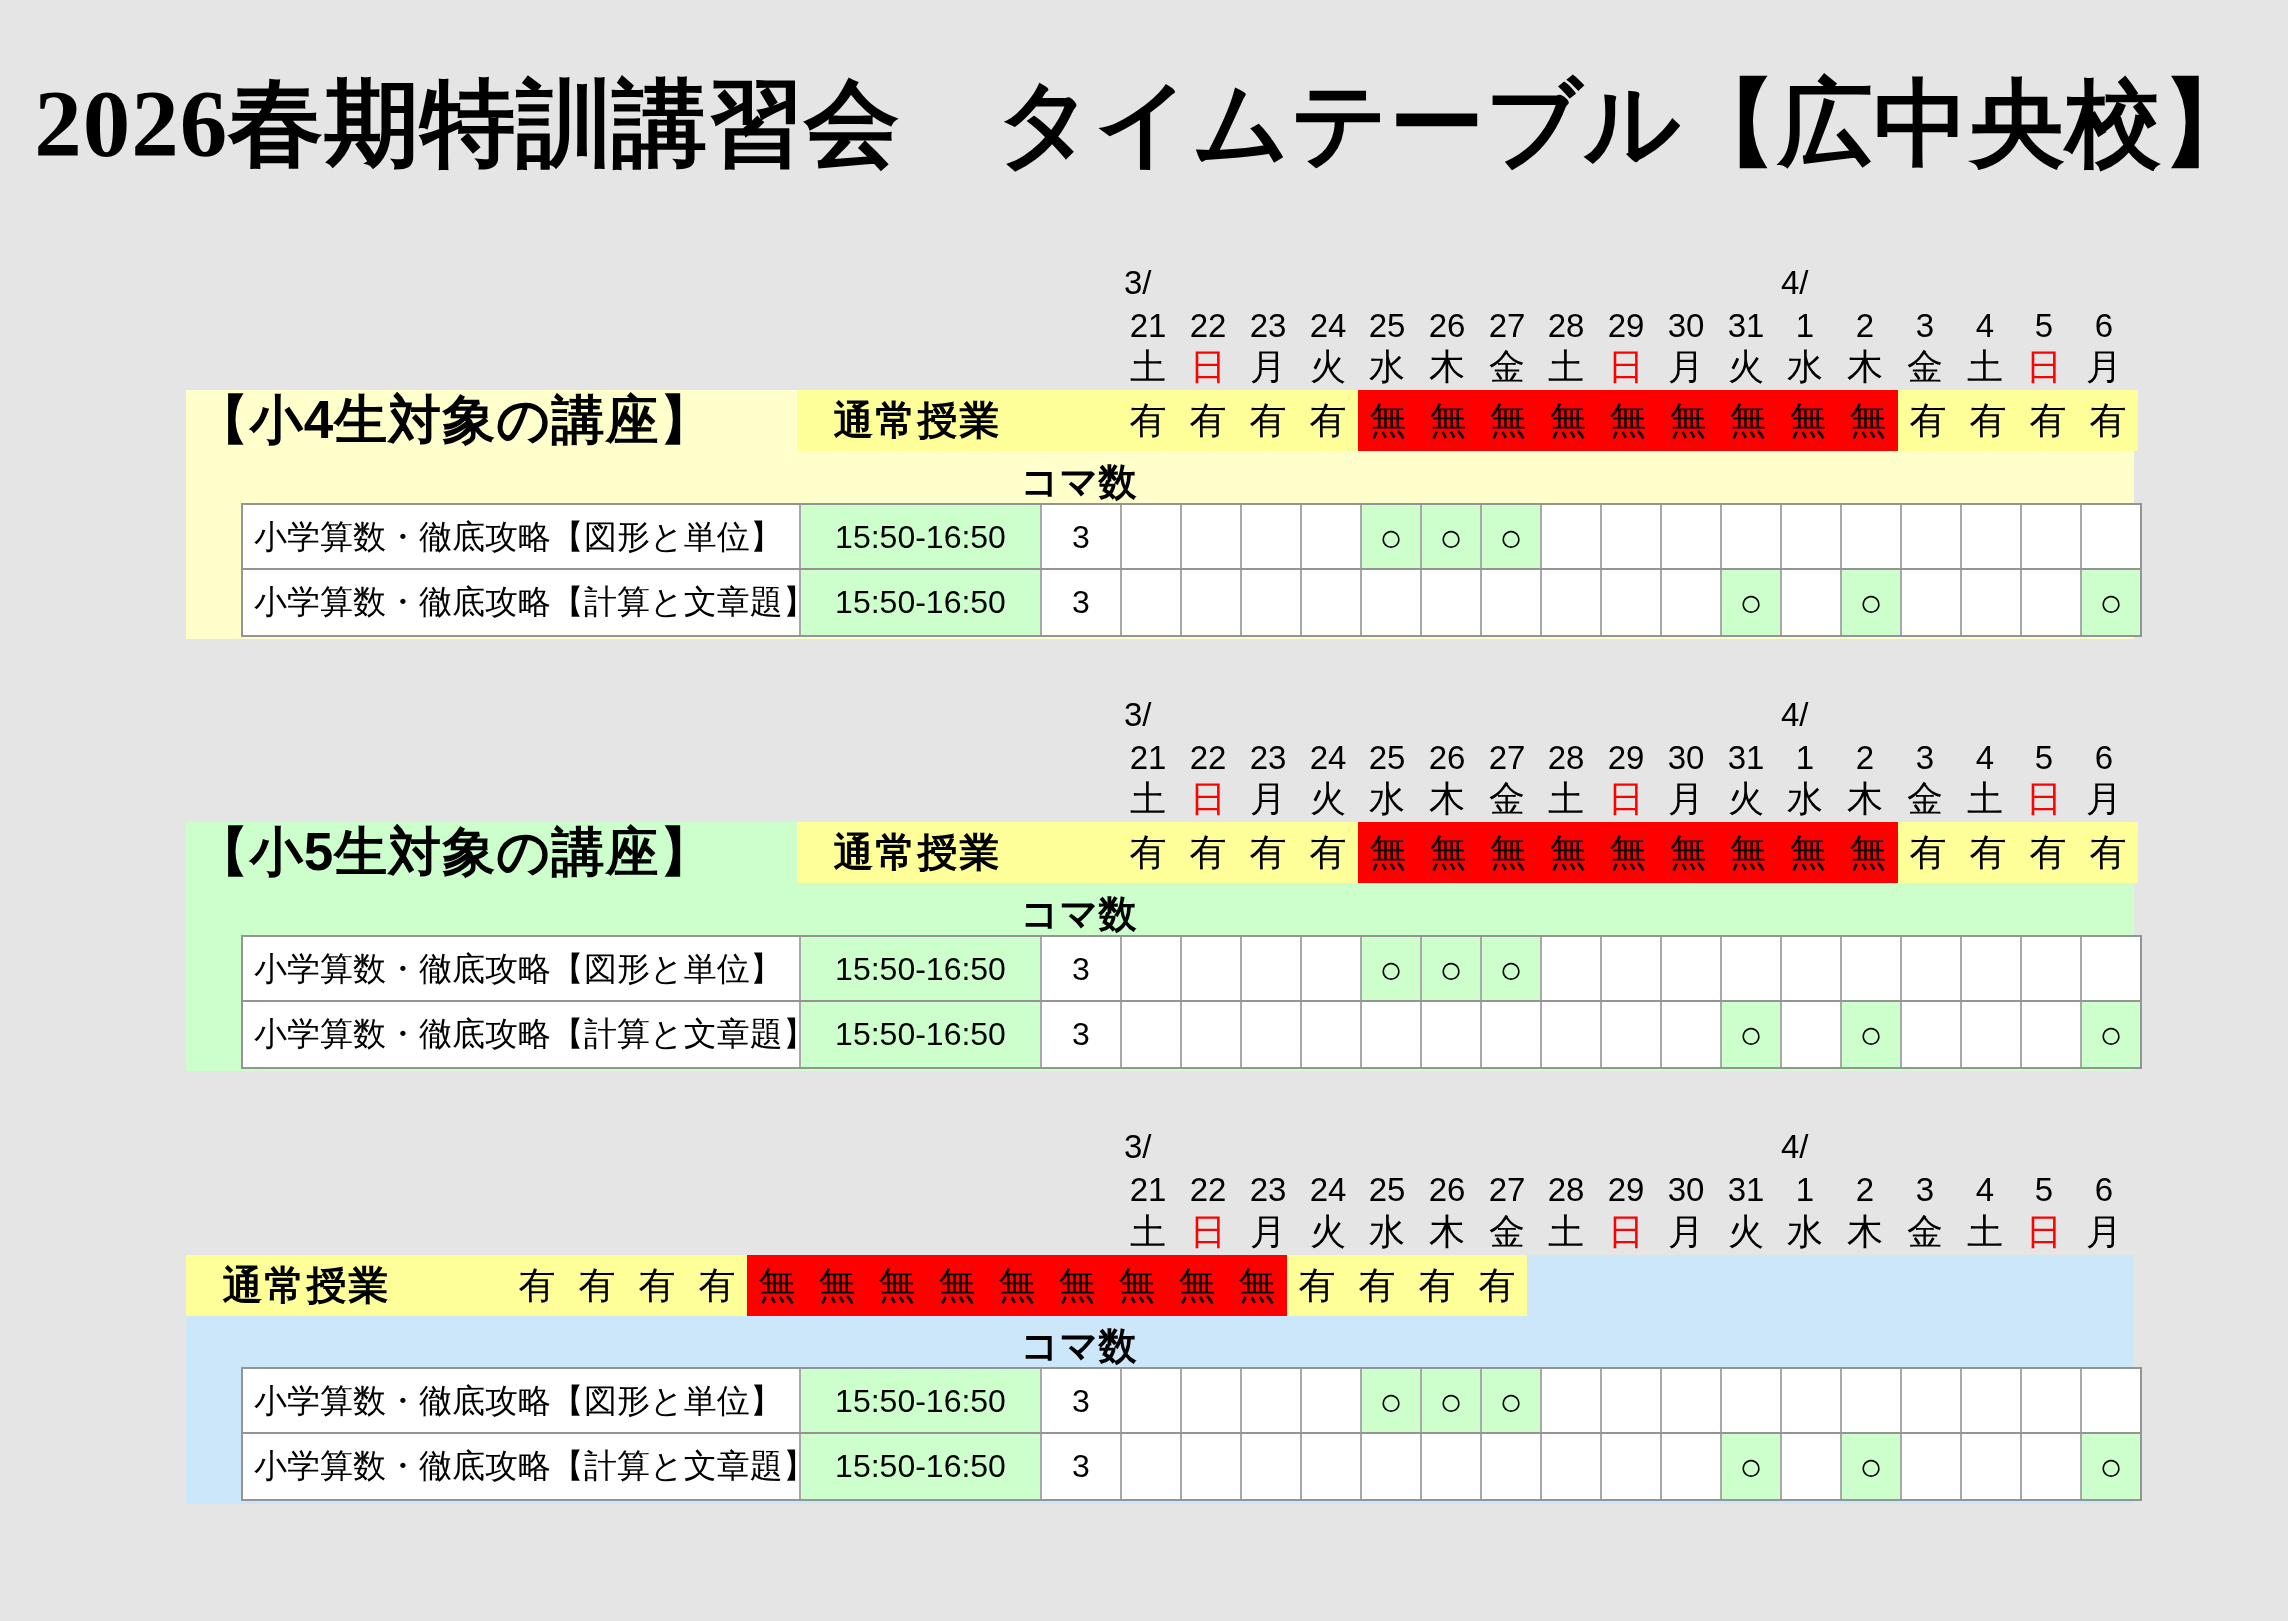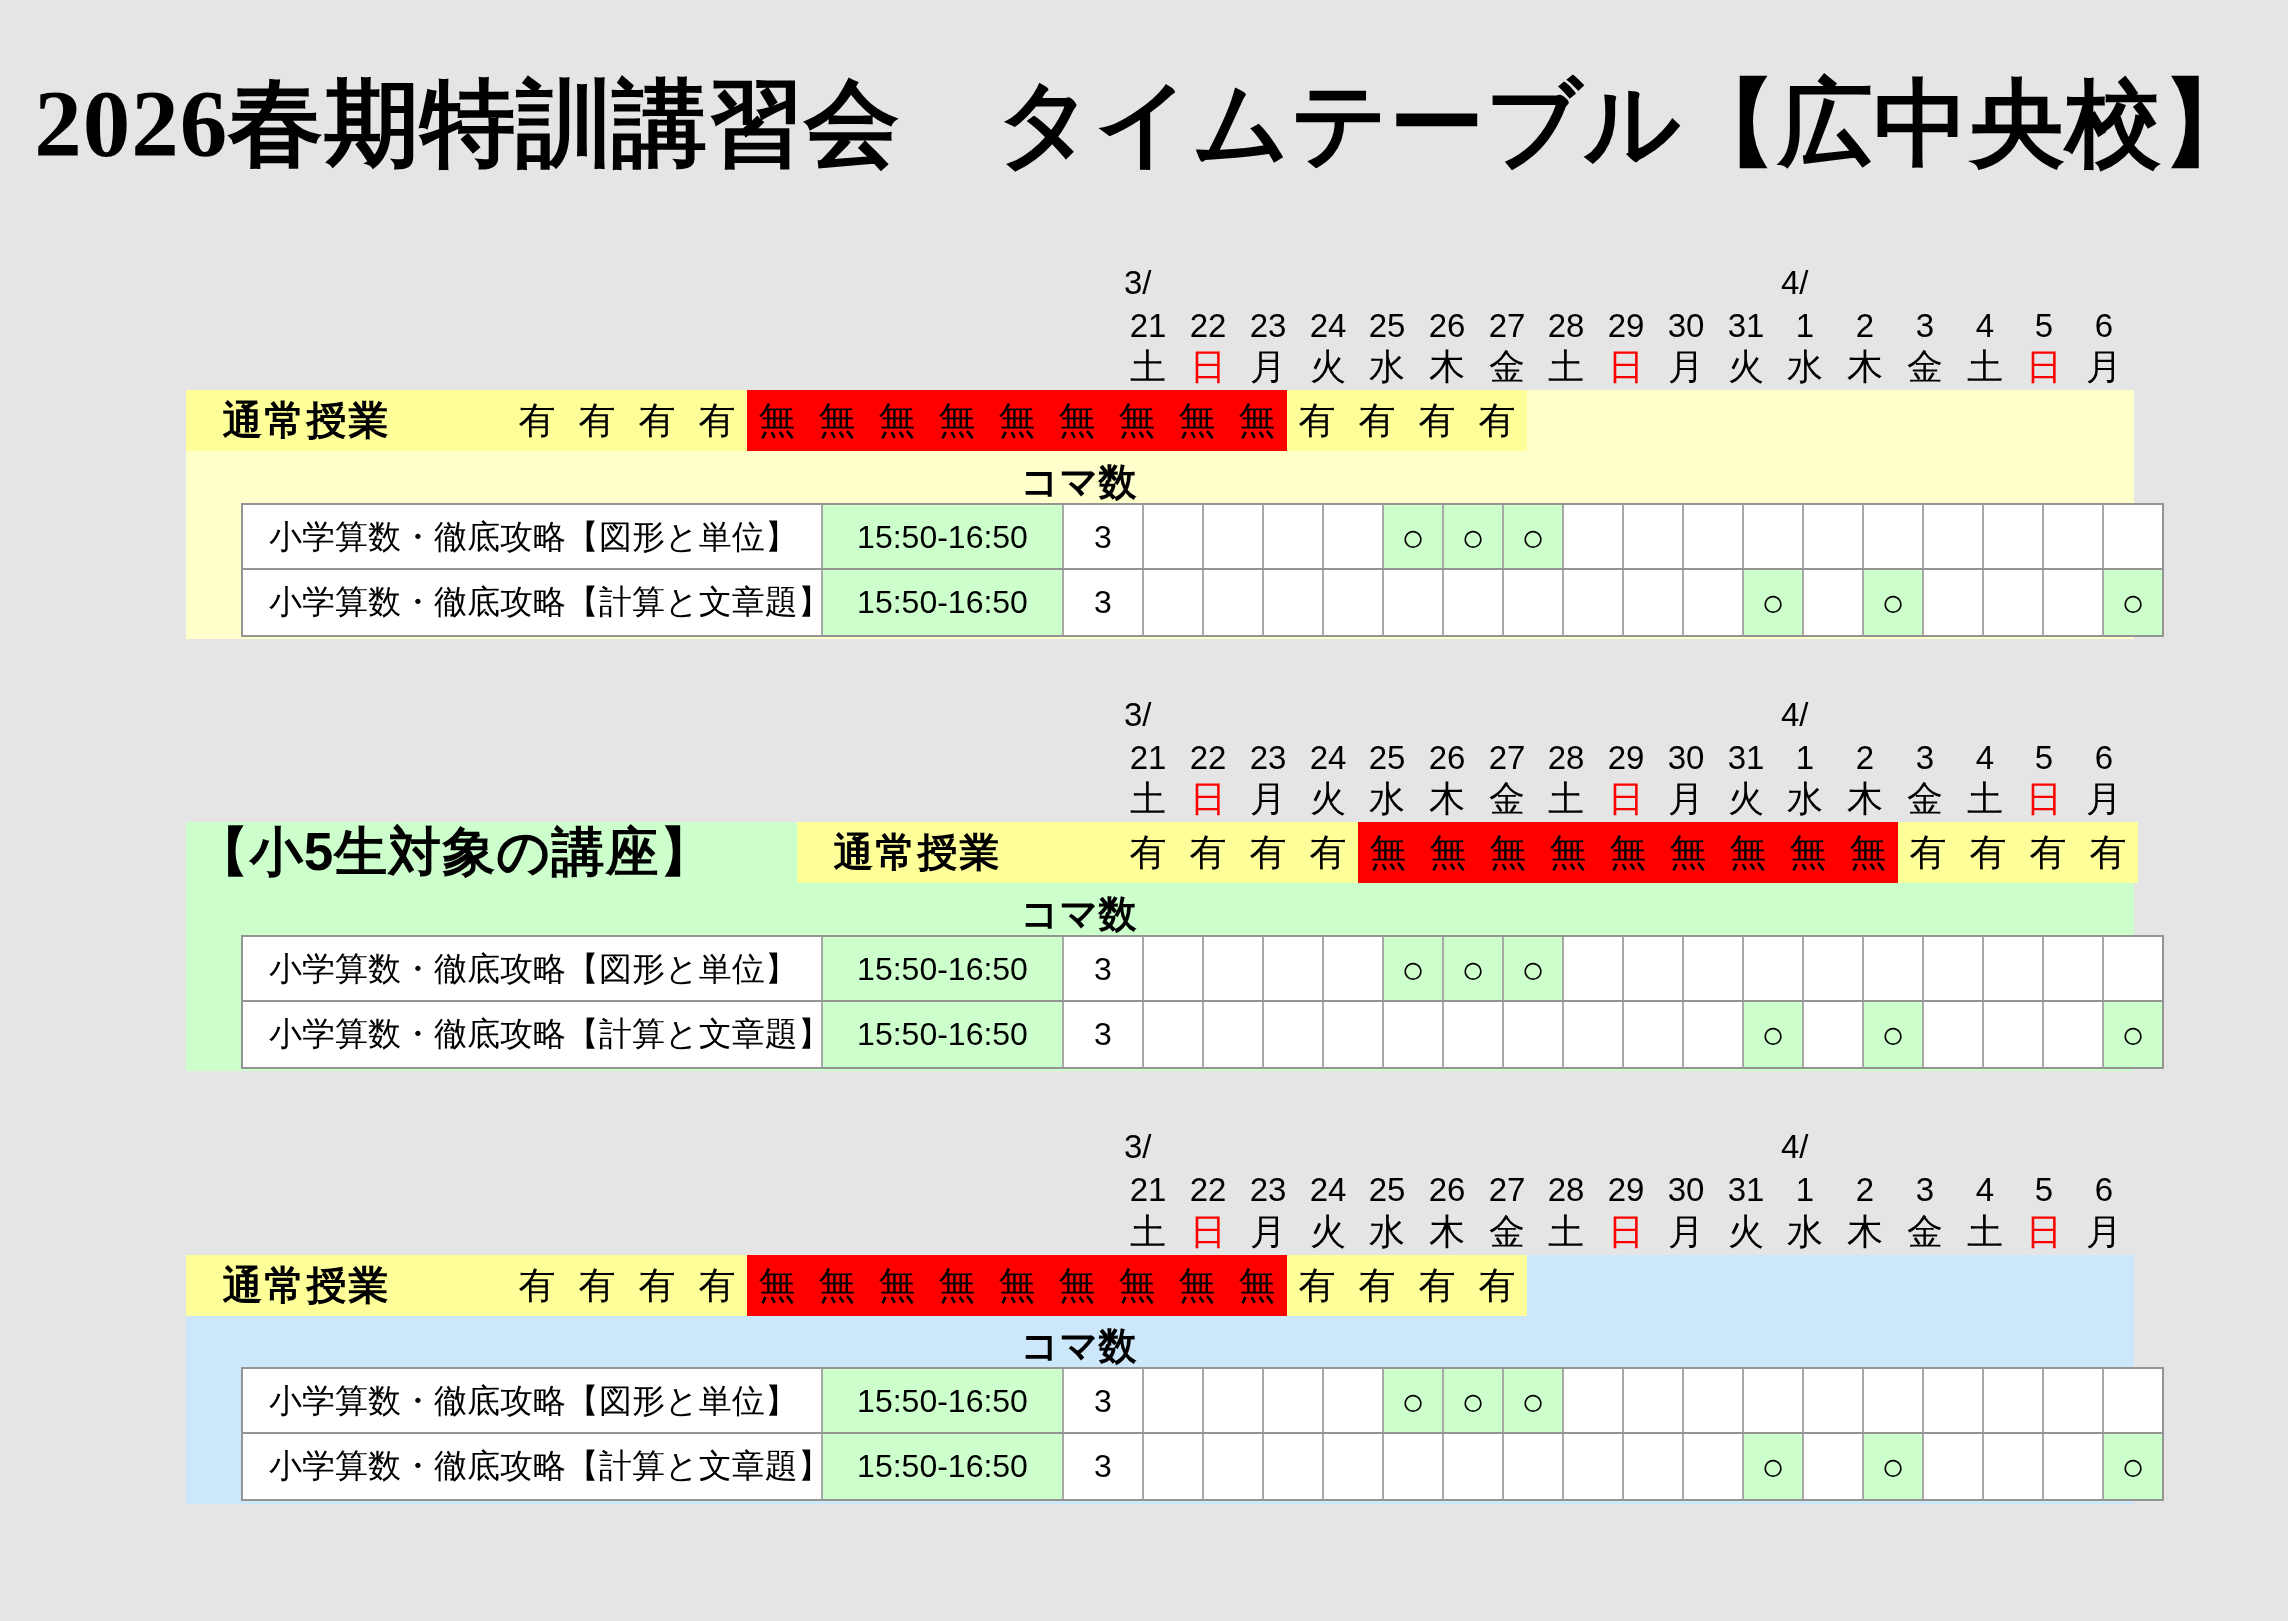--- a/index.html
+++ b/index.html
@@ -17,21 +17,21 @@
   .band-cell{box-sizing:border-box;display:flex;align-items:center;justify-content:center;
       font-size:37px;}
   .sec-label{justify-content:flex-start;padding-left:9.8px;font-size:53px;font-weight:bold;
       letter-spacing:1px;white-space:nowrap;}
   .reg-label{font-weight:bold;font-size:40px;letter-spacing:2px;}
   .koma-lbl{position:absolute;text-align:center;font-weight:bold;font-size:38px;white-space:nowrap;}
   .course-row{position:absolute;display:flex;background:#fff;border:2.9px solid #949494;}
   .course-cell{box-sizing:border-box;display:flex;align-items:center;justify-content:center;
       border-left:2px solid #a8a8a8;font-size:32px;overflow:hidden;}
   .course-cell:first-child{border-left:none;}
-  .course-name{justify-content:flex-start;padding-left:4px;font-size:33px;white-space:nowrap;margin-left:22px;}
+  .course-name{justify-content:flex-start;padding-left:11px;font-size:33px;white-space:nowrap;}
   .mark{font-size:39px;}
 </style>
 </head>
 <body>
 
 <div class="canvas">
   <div class="page-title">2026春期特訓講習会　タイムテーブル【広中央校】</div>
   <div id="sections">
       <div class="abs" style="left: 0px; top: 0px;">
         <div class="month-lbl" style="left: 1124px; top: 263px; width: 60px;">3/</div>
@@ -65,20 +65,21 @@
         <div class="hdr-cell" style="left: 1895px; top: 306px; width: 60px;">3</div>
         <div class="hdr-cell wday" style="left: 1895px; top: 345px; width: 60px;">金</div>
         <div class="hdr-cell" style="left: 1955px; top: 306px; width: 60px;">4</div>
         <div class="hdr-cell wday" style="left: 1955px; top: 345px; width: 60px;">土</div>
         <div class="hdr-cell" style="left: 2014px; top: 306px; width: 60px;">5</div>
         <div class="hdr-cell wday" style="left: 2014px; top: 345px; width: 60px; color: rgb(255, 0, 0);">日</div>
         <div class="hdr-cell" style="left: 2074px; top: 306px; width: 60px;">6</div>
         <div class="hdr-cell wday" style="left: 2074px; top: 345px; width: 60px;">月</div>
         <div class="sec-band" style="left: 186px; top: 390px; width: 1948px; height: 249px; background: rgb(255, 255, 204);"></div>
         <div class="band-row" style="left: 186px; top: 390px; height: 61px;">
+          <div class="band-cell sec-label" style="width: 611px; background: rgb(255, 255, 204);">【小4生対象の講座】</div>
           <div class="band-cell reg-label" style="width: 241px; background: rgb(255, 255, 153);">通常授業</div>
           <div class="band-cell" style="width: 80px; background: rgb(255, 255, 153);"></div>
           <div class="band-cell" style="width: 60px; background: rgb(255, 255, 153);">有</div>
           <div class="band-cell" style="width: 60px; background: rgb(255, 255, 153);">有</div>
           <div class="band-cell" style="width: 60px; background: rgb(255, 255, 153);">有</div>
           <div class="band-cell" style="width: 60px; background: rgb(255, 255, 153);">有</div>
           <div class="band-cell" style="width: 60px; background: rgb(255, 0, 0);">無</div>
           <div class="band-cell" style="width: 60px; background: rgb(255, 0, 0);">無</div>
           <div class="band-cell" style="width: 60px; background: rgb(255, 0, 0);">無</div>
           <div class="band-cell" style="width: 60px; background: rgb(255, 0, 0);">無</div>

